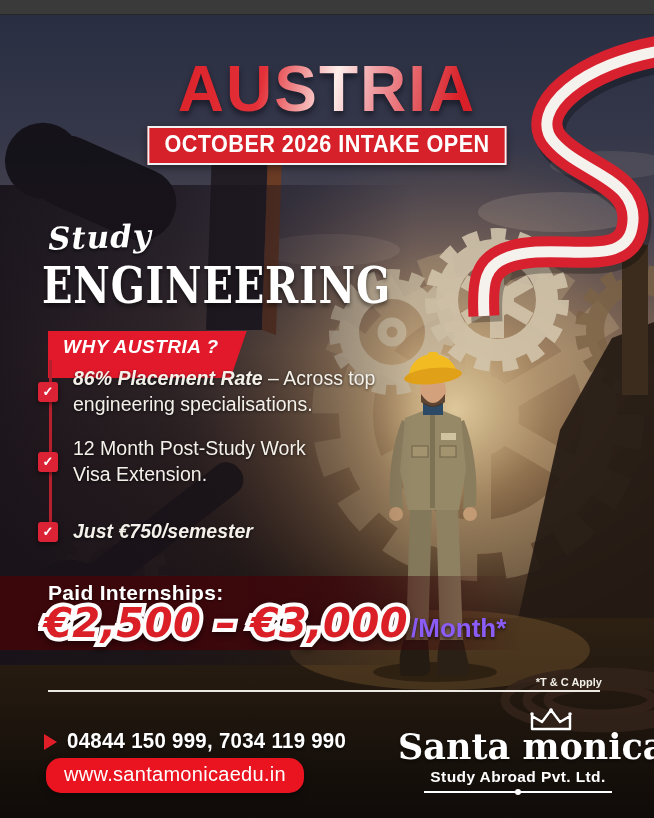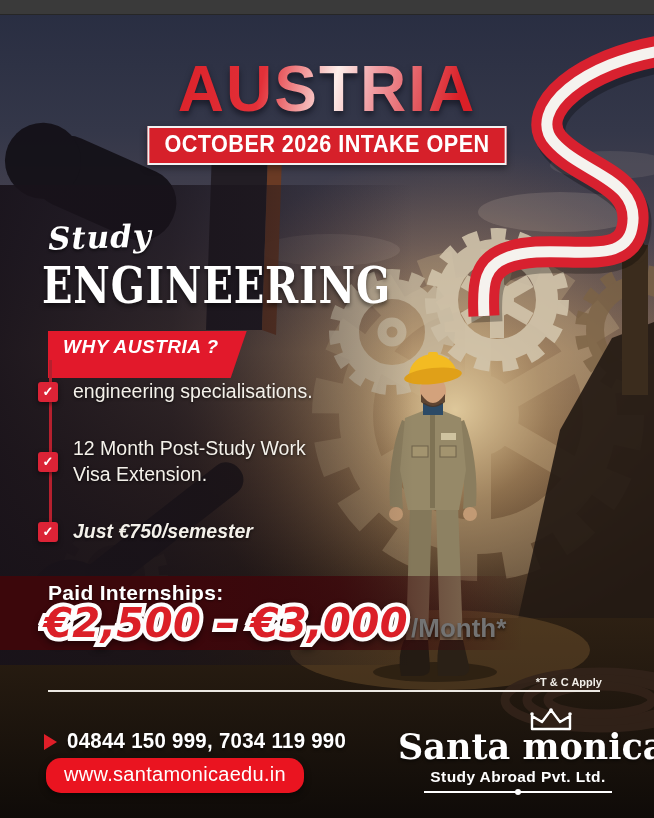--- a/index.html
+++ b/index.html
@@ -54,21 +54,21 @@
       background:linear-gradient(90deg,#3c070b 0%,#3c070b 30%,rgba(60,7,11,.82) 52%,rgba(60,7,11,0) 80%);}
   .paid-label{position:absolute;left:48px;top:581px;font-size:21px;font-weight:600;color:#fff;
       letter-spacing:.3px;text-shadow:0 1px 2px rgba(0,0,0,.5);}
   .price-row{position:absolute;left:44px;top:601px;display:flex;align-items:baseline;}
   .price{font-family:"DejaVu Sans",sans-serif;font-size:40px;font-weight:800;line-height:1.1;
       letter-spacing:.5px;white-space:nowrap;}
   .price-wrap{position:relative;display:inline-block;font-style:italic;}
   .price-under{position:absolute;left:0;top:0;color:#fff;-webkit-text-stroke:8px #fdfdfd;
       filter:drop-shadow(0 3px 3px rgba(0,0,0,.45));}
   .price-over{position:relative;color:#db1f27;}
-  .price-suffix{font-size:26px;color:#737373;font-weight:600;margin-left:3px;
+  .price-suffix{font-size:26px;color:#8b5cf6;font-weight:600;margin-left:3px;
       text-shadow:0 2px 3px rgba(0,0,0,.55);}
 
   
   .tc{position:absolute;right:52px;top:676px;font-size:11px;font-weight:700;color:#f2efe9;}
   .divider{position:absolute;left:48px;top:690px;width:552px;height:2px;background:#ece8e2;}
   .phone-row{position:absolute;left:44px;top:729px;display:flex;align-items:center;gap:10px;}
   .tri{width:0;height:0;border-left:13px solid #e01e28;border-top:8px solid transparent;
       border-bottom:8px solid transparent;}
   .phones{font-size:21.5px;font-weight:800;color:#fff;letter-spacing:.3px;
       transform:scaleX(.95);transform-origin:left;text-shadow:0 2px 3px rgba(0,0,0,.5);}
@@ -214,20 +214,21 @@
   <div class="study">Study</div>
   <div class="program">ENGINEERING</div>
 
   <div class="badge">WHY AUSTRIA ?</div>
   <div class="connector"></div>
 
   <div class="benefits">
     <div class="benefit">
       <div class="check">✓</div>
       <div class="btext">
+        <div><span class="bi">86% Placement Rate</span><span> – Across top</span></div>
         <div>engineering specialisations.</div>
       </div>
     </div>
     <div class="benefit">
       <div class="check">✓</div>
       <div class="btext">
         <div>12 Month Post-Study Work</div>
         <div>Visa Extension.</div>
       </div>
     </div>

